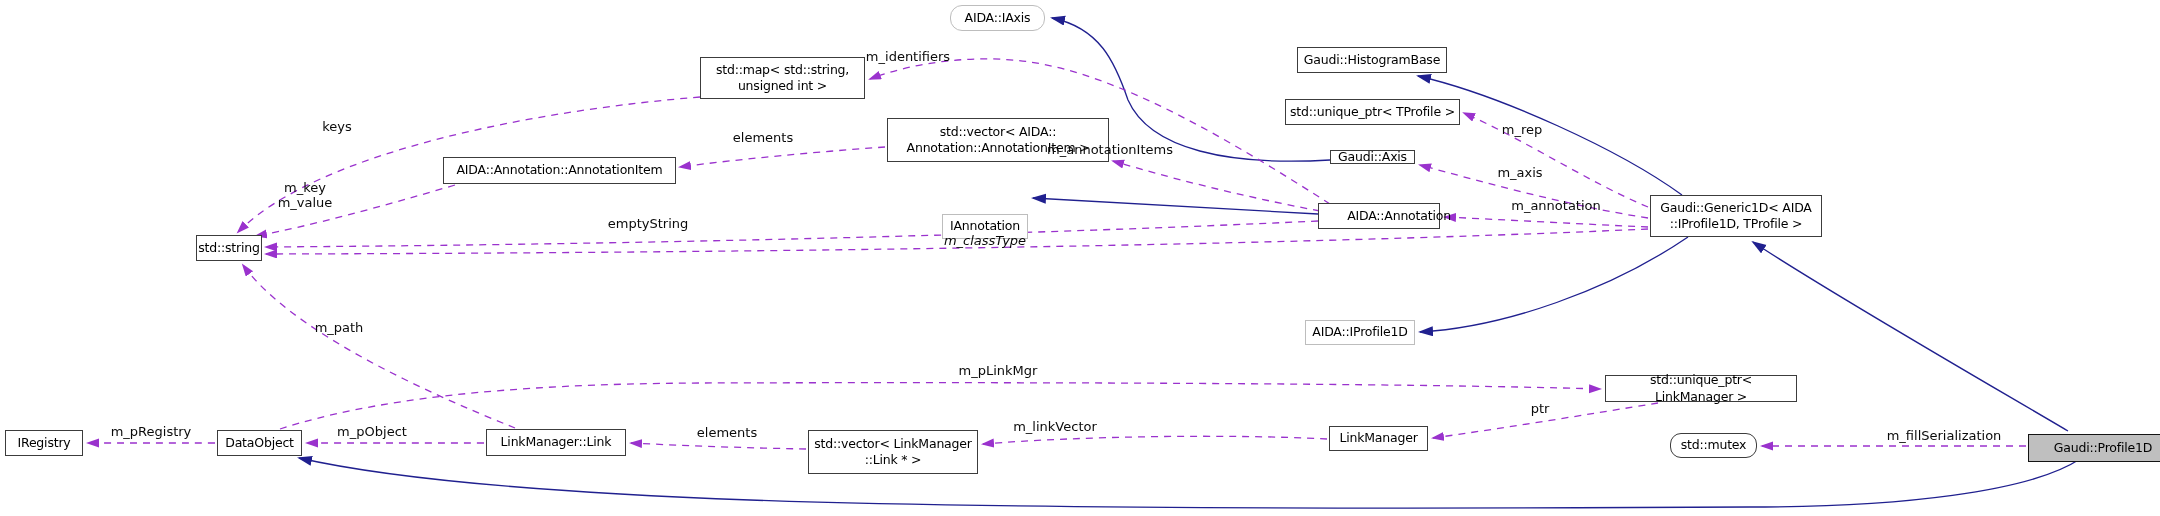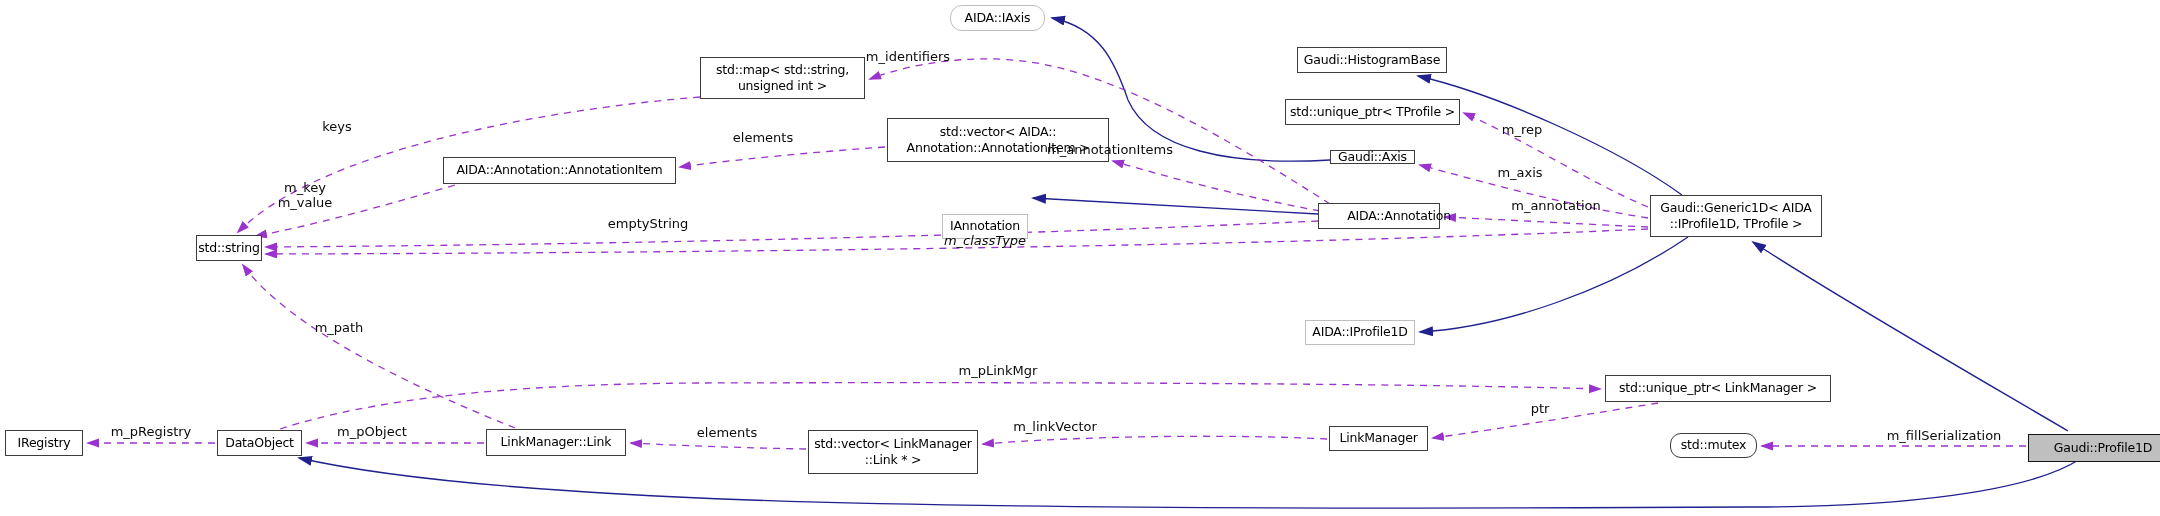--- a/index.html
+++ b/index.html
@@ -77,21 +77,21 @@
       <div class="node" style="left: 887px; top: 118px; width: 222px; height: 44px;">std::vector&lt; AIDA::
 Annotation::AnnotationItem &gt;</div>
       <div class="node" style="left: 1330px; top: 150px; width: 85px; height: 14px;">Gaudi::Axis</div>
       <div class="node" style="left: 443px; top: 157px; width: 233px; height: 27px;">AIDA::Annotation::AnnotationItem</div>
       <div class="node external" style="left: 942px; top: 186px; width: 86px; height: 25px; margin-top: 28px;">IAnnotation</div>
       <div class="node" style="left: 1650px; top: 195px; width: 172px; height: 42px;">Gaudi::Generic1D&lt; AIDA
 ::IProfile1D, TProfile &gt;</div>
       <div class="node" style="left: 1318px; top: 203px; width: 122px; height: 26px; padding-left: 44px;">AIDA::Annotation</div>
       <div class="node" style="left: 196px; top: 235px; width: 66px; height: 26px;">std::string</div>
       <div class="node external" style="left: 1305px; top: 320px; width: 110px; height: 25px;">AIDA::IProfile1D</div>
-      <div class="node" style="left: 1605px; top: 375px; width: 226px; height: 27px;">std::unique_ptr&lt; LinkManager &gt;</div>
+      <div class="node" style="left: 1605px; top: 375px; width: 192px; height: 27px;">std::unique_ptr&lt; LinkManager &gt;</div>
       <div class="node" style="left: 5px; top: 430px; width: 78px; height: 26px;">IRegistry</div>
       <div class="node" style="left: 217px; top: 430px; width: 85px; height: 26px;">DataObject</div>
       <div class="node" style="left: 486px; top: 429px; width: 140px; height: 27px;">LinkManager::Link</div>
       <div class="node" style="left: 808px; top: 430px; width: 170px; height: 44px;">std::vector&lt; LinkManager
 ::Link * &gt;</div>
       <div class="node" style="left: 1329px; top: 426px; width: 99px; height: 25px;">LinkManager</div>
       <div class="node" style="left: 1670px; top: 433px; width: 87px; height: 25px; border-radius: 11px;">std::mutex</div>
       <div class="node focus" style="left: 2028px; top: 434px; width: 150px; height: 28px;">Gaudi::Profile1D</div>
     </div>
   <div>

